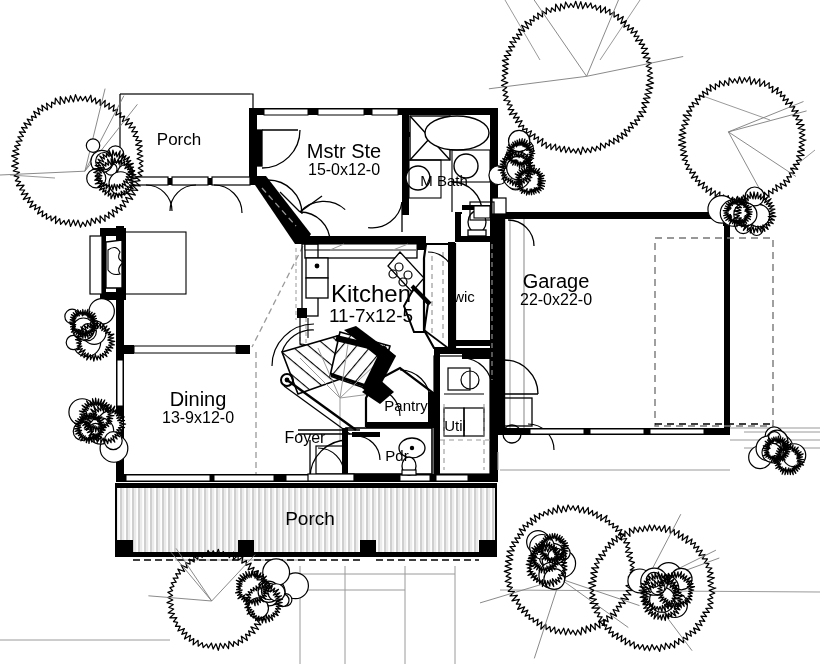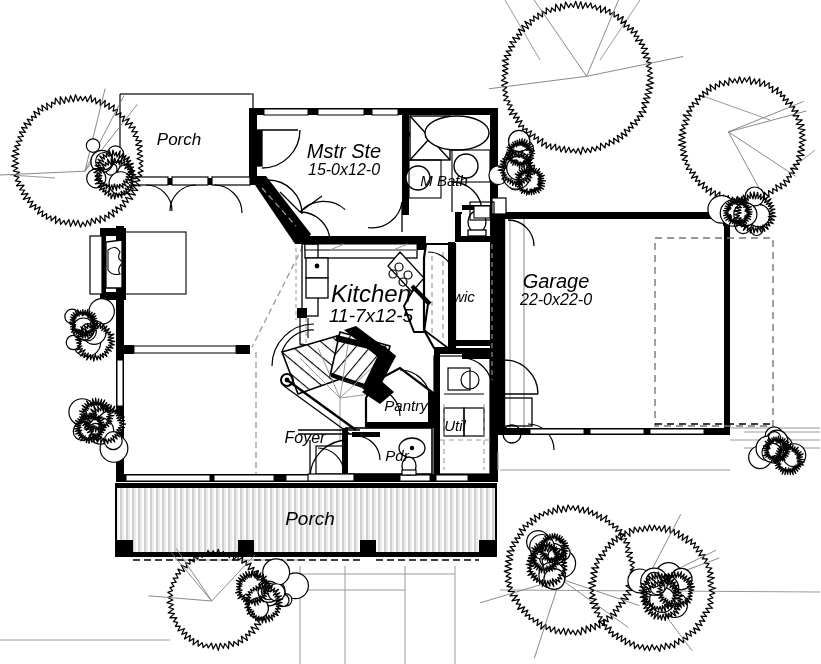--- a/index.html
+++ b/index.html
@@ -1,17 +1,17 @@
 <!DOCTYPE html>
 <html><head>
 <meta charset="utf-8">
 <style>
   html,body{margin:0;padding:0;background:#ffffff;}
   body{width:821px;height:664px;overflow:hidden;font-family:"Liberation Sans",sans-serif;}
-  #plan{position:relative;width:821px;height:664px;background:#fff;font-style:italic;}
+  #plan{position:relative;width:821px;height:664px;background:#fff;}
   #plan svg{position:absolute;left:0;top:0;}
   .lbl{position:absolute;color:#000;font-family:"Liberation Sans",sans-serif;white-space:nowrap;text-align:center;transform:translate(-50%,-50%);line-height:1.05;}
   .lbl .nm{display:block;}
   .lbl .dim{display:block;}
 </style>
 </head>
 <body>
 
 <div id="plan">
 
@@ -568,20 +568,24 @@
     <span class="nm" style="font-size:24px;margin-top:16px;">Kitchen</span>
     <span class="dim" style="font-size:19px;">11-7x12-5</span>
   </div>
   <div class="lbl" style="left:464px;top:288px;margin-top:9px;">
     <span class="nm" style="font-size:15px;">wic</span>
   </div>
   <div class="lbl" style="left:556px;top:290px;">
     <span class="nm" style="font-size:20px;">Garage</span>
     <span class="dim" style="font-size:16px;">22-0x22-0</span>
   </div>
+  <div class="lbl" style="left:198px;top:408px;">
+    <span class="nm" style="font-size:20px;">Dining</span>
+    <span class="dim" style="font-size:16px;">13-9x12-0</span>
+  </div>
   <div class="lbl" style="left:305px;top:438px;">
     <span class="nm" style="font-size:16px;">Foyer</span>
   </div>
   <div class="lbl" style="left:406px;top:406px;">
     <span class="nm" style="font-size:15px;">Pantry</span>
   </div>
   <div class="lbl" style="left:455px;top:426px;">
     <span class="nm" style="font-size:15px;">Util</span>
   </div>
   <div class="lbl" style="left:397px;top:456px;">

